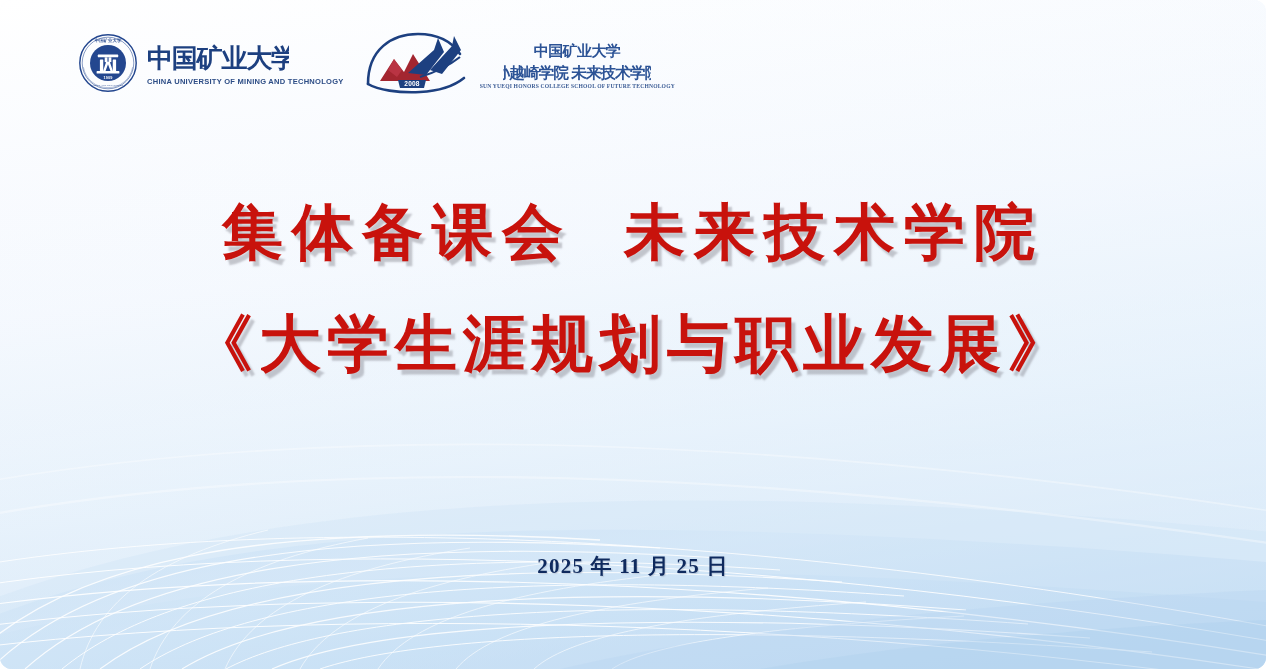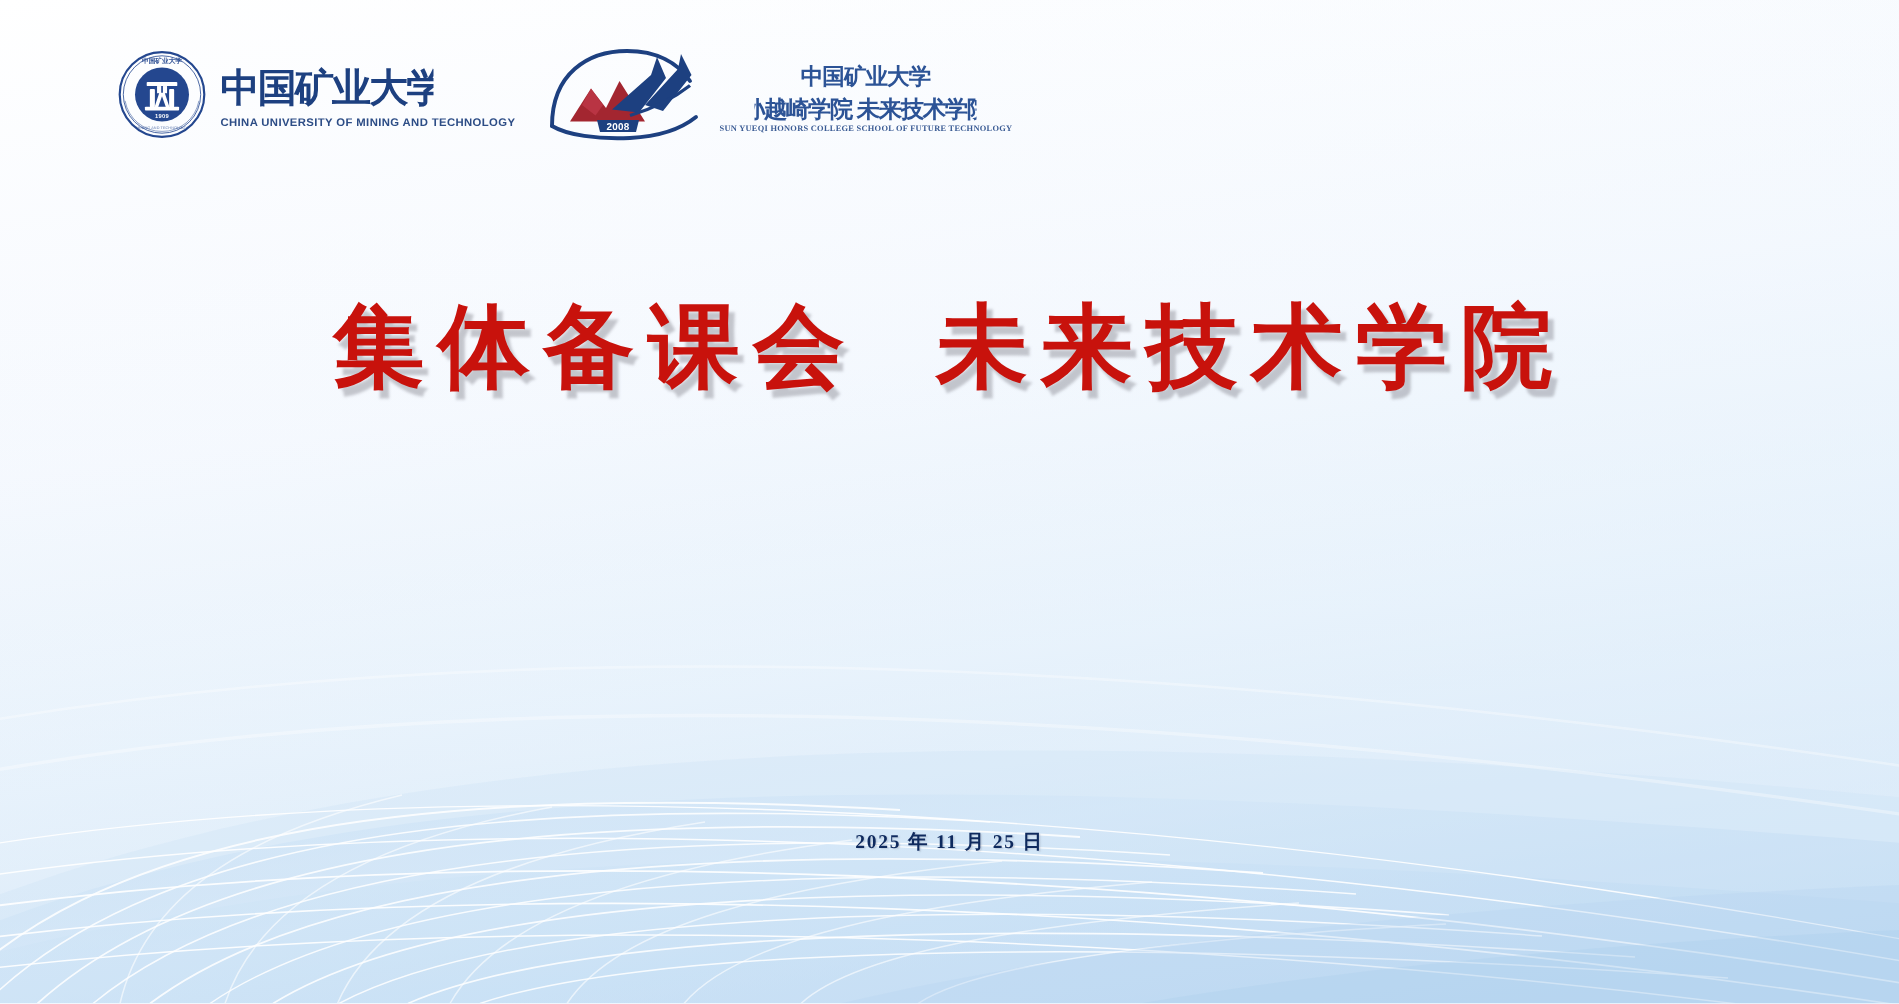--- a/index.html
+++ b/index.html
@@ -11,20 +11,21 @@
   body {
     font-family: "Liberation Sans", "DejaVu Sans", sans-serif;
   }
 
   .slide {
     position: relative;
     width: 1266px;
     height: 669px;
     overflow: hidden;
     background: linear-gradient(160deg, #fbfcff 0%, #f7faff 28%, #f2f7fd 48%, #e9f2fb 66%, #dcebf9 82%, #cfe3f6 100%);
+    border-radius: 12px;
   }
 
   
   .bg-layer {
     position: absolute;
     inset: 0;
     pointer-events: none;
   }
   .bg-svg { position: absolute; inset: 0; width: 100%; height: 100%; display: block; }
 
@@ -105,21 +106,21 @@
   .date {
     position: absolute;
     left: 0;
     right: 0;
     top: 552px;
     text-align: center;
     z-index: 4;
     color: #0f2a5e;
     font-family: "Liberation Serif", "DejaVu Serif", serif;
     font-weight: 700;
-    font-size: 13px;
+    font-size: 21px;
     letter-spacing: 1.2px;
     text-shadow: 1px 1px 1px rgba(140,150,170,0.35);
   }
 </style>
 </head>
 <body>
 
 <div class="slide">
 
   <div class="bg-layer">
@@ -276,17 +277,18 @@
         <svg class="honors-cn2" viewBox="0 0 148 21">
           <text x="74" y="17" font-family="'Liberation Serif','DejaVu Serif',serif" font-size="15.5" font-weight="700" fill="#2c5396" text-anchor="middle" letter-spacing="-0.8">孙越崎学院 未来技术学院</text>
         </svg>
         <div class="honors-en">SUN YUEQI HONORS COLLEGE  SCHOOL OF FUTURE TECHNOLOGY</div>
       </div>
     </div>
   </div>
 
   <div class="title-wrap">
     <div class="title-line l1"><span>集体备课会</span><span class="title-gap"></span><span>未来技术学院</span></div>
+    <div class="title-line l2">《大学生涯规划与职业发展》</div>
   </div>
 
   <div class="date">2025 年 11 月 25 日</div>
 
 </div>
 
 </body></html>

